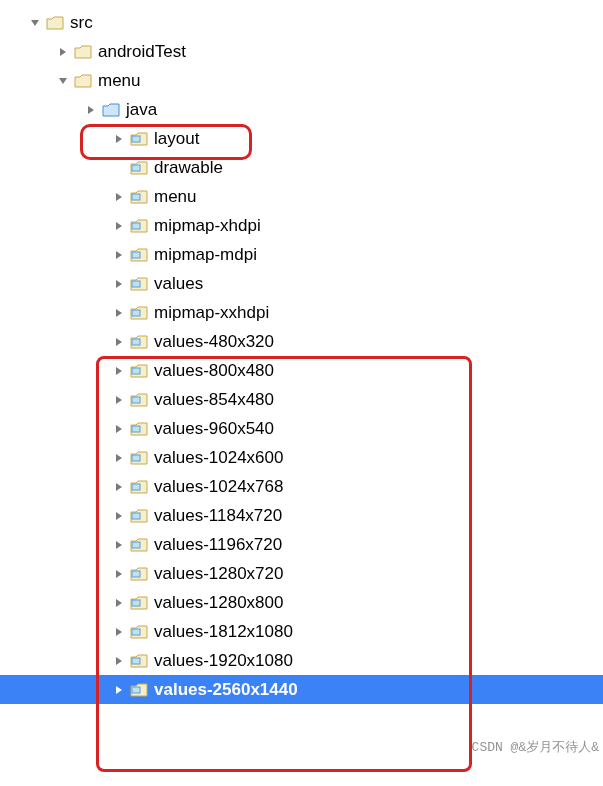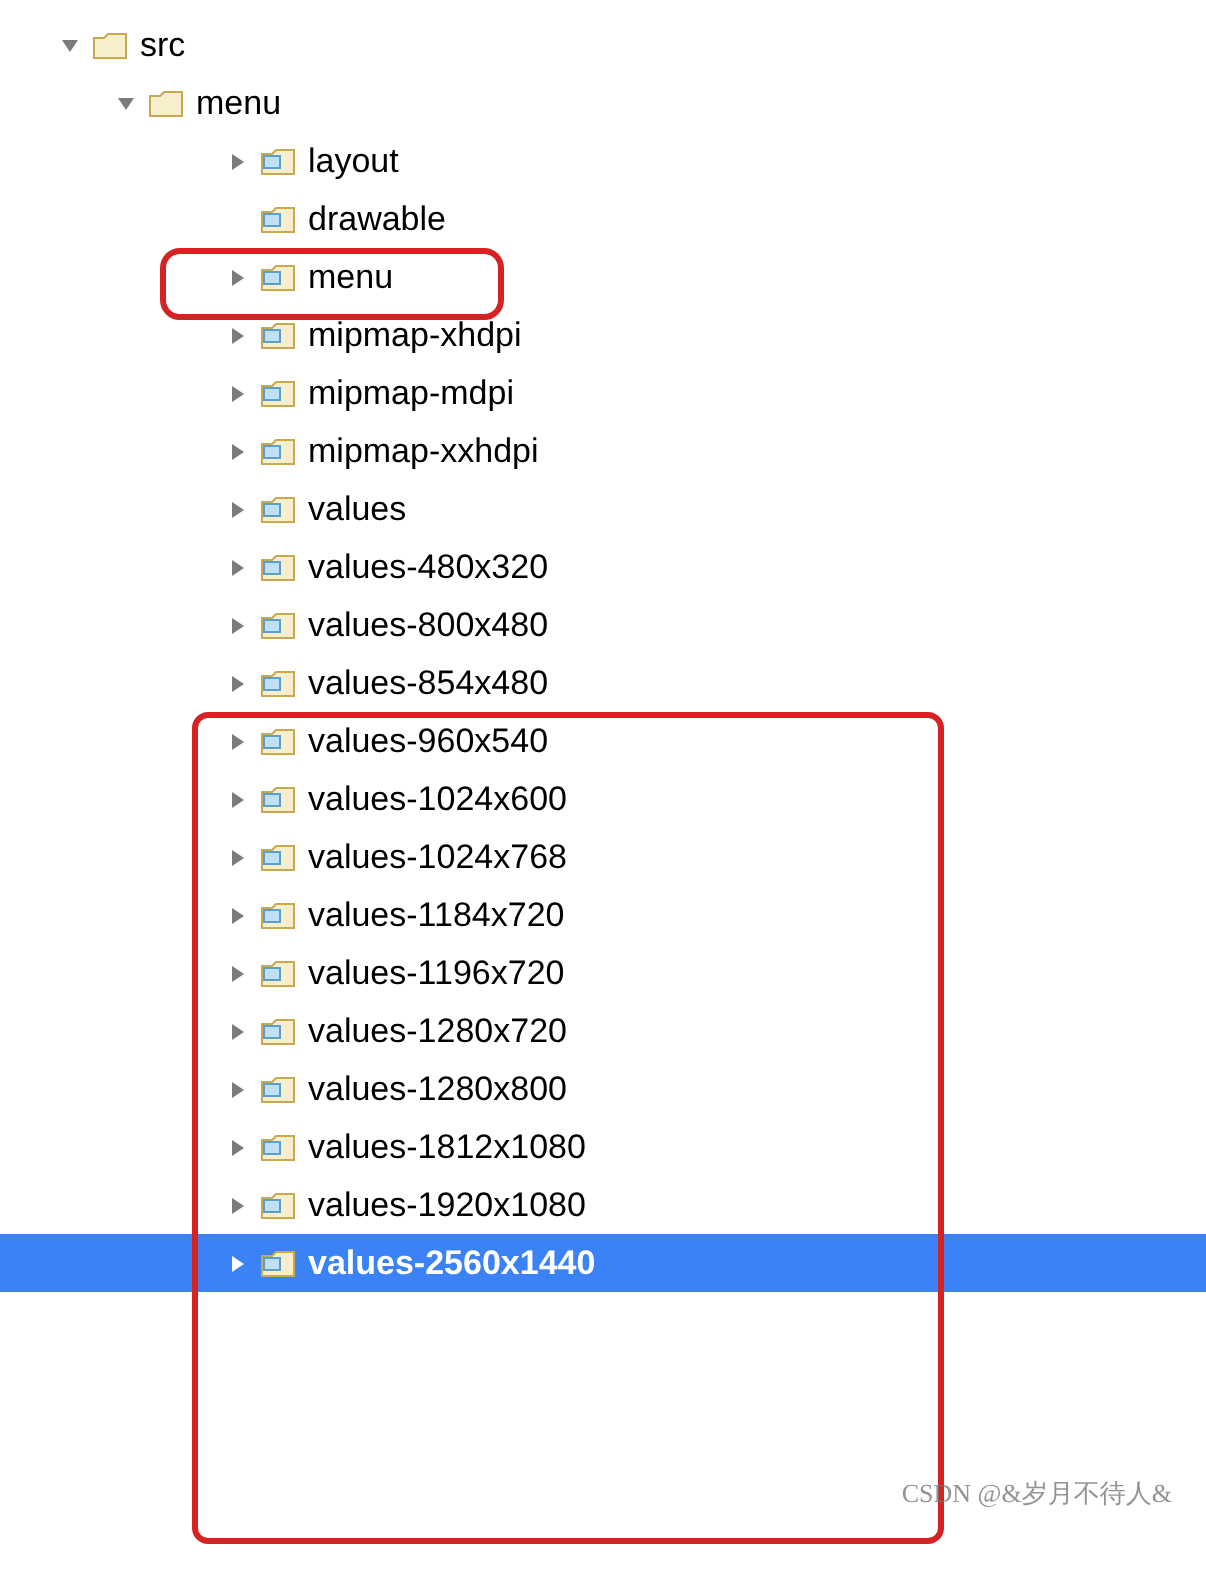--- a/index.html
+++ b/index.html
@@ -45,25 +45,25 @@
     width: 18px;
     height: 16px;
     display: inline-flex;
     align-items: center;
     justify-content: center;
     margin-right: 6px;
   }
   .label { }
   .watermark {
     position: absolute;
-    right: 17px;
+    right: 4px;
     bottom: 30px;
     font-size: 13px;
     color: rgba(120,120,120,0.8);
-    font-family: Liberation Serif, serif;
+    font-family: Liberation Mono, monospace;
   }
   .hl1 {
     position: absolute;
     left: 80px;
     top: 124px;
     width: 172px;
     height: 36px;
     border: 3px solid #d62222;
     border-radius: 10px;
     pointer-events: none;
@@ -94,31 +94,59 @@
         <svg width="18" height="14" viewBox="0 0 18 14">
           <path d="M1 3 L6 3 L8 1 L17 1 L17 13 L1 13 Z" fill="#f7eecb" stroke="#c8a951" stroke-width="1"></path>
         </svg>
       </span>
       <span class="label">src</span>
     </div>
     <div class="row">
       <span class="spacer" style="width: 56px;"></span>
       <span class="arrow">
         <svg viewBox="0 0 10 10">
+          <path d="M2 1 L8 5 L2 9 Z" fill="#7a7a7a"></path>
+        </svg>
+      </span>
+      <span class="icon">
+        <svg width="18" height="14" viewBox="0 0 18 14">
+          <path d="M1 3 L6 3 L8 1 L17 1 L17 13 L1 13 Z" fill="#f7eecb" stroke="#c8a951" stroke-width="1"></path>
+        </svg>
+      </span>
+      <span class="label">androidTest</span>
+    </div>
+    <div class="row">
+      <span class="spacer" style="width: 56px;"></span>
+      <span class="arrow">
+        <svg viewBox="0 0 10 10">
           <path d="M1 2 L9 2 L5 8 Z" fill="#7a7a7a"></path>
         </svg>
       </span>
       <span class="icon">
         <svg width="18" height="14" viewBox="0 0 18 14">
           <path d="M1 3 L6 3 L8 1 L17 1 L17 13 L1 13 Z" fill="#f7eecb" stroke="#c8a951" stroke-width="1"></path>
         </svg>
       </span>
       <span class="label">menu</span>
     </div>
     <div class="row">
+      <span class="spacer" style="width: 84px;"></span>
+      <span class="arrow">
+        <svg viewBox="0 0 10 10">
+          <path d="M2 1 L8 5 L2 9 Z" fill="#7a7a7a"></path>
+        </svg>
+      </span>
+      <span class="icon">
+        <svg width="18" height="14" viewBox="0 0 18 14">
+          <path d="M1 3 L6 3 L8 1 L17 1 L17 13 L1 13 Z" fill="#cfe6ff" stroke="#4a8bd6" stroke-width="1"></path>
+        </svg>
+      </span>
+      <span class="label">java</span>
+    </div>
+    <div class="row">
       <span class="spacer" style="width: 112px;"></span>
       <span class="arrow">
         <svg viewBox="0 0 10 10">
           <path d="M2 1 L8 5 L2 9 Z" fill="#7a7a7a"></path>
         </svg>
       </span>
       <span class="icon">
         <svg width="18" height="14" viewBox="0 0 18 14">
           <path d="M1 3 L6 3 L8 1 L17 1 L17 13 L1 13 Z" fill="#f7eecb" stroke="#c8a951" stroke-width="1"></path>
           <rect x="2" y="4" width="8" height="6" fill="#bfe0f5" stroke="#5aa0cf"></rect>
@@ -188,36 +216,36 @@
         <svg viewBox="0 0 10 10">
           <path d="M2 1 L8 5 L2 9 Z" fill="#7a7a7a"></path>
         </svg>
       </span>
       <span class="icon">
         <svg width="18" height="14" viewBox="0 0 18 14">
           <path d="M1 3 L6 3 L8 1 L17 1 L17 13 L1 13 Z" fill="#f7eecb" stroke="#c8a951" stroke-width="1"></path>
           <rect x="2" y="4" width="8" height="6" fill="#bfe0f5" stroke="#5aa0cf"></rect>
         </svg>
       </span>
+      <span class="label">values</span>
+    </div>
+    <div class="row">
+      <span class="spacer" style="width: 112px;"></span>
+      <span class="arrow">
+        <svg viewBox="0 0 10 10">
+          <path d="M2 1 L8 5 L2 9 Z" fill="#7a7a7a"></path>
+        </svg>
+      </span>
+      <span class="icon">
+        <svg width="18" height="14" viewBox="0 0 18 14">
+          <path d="M1 3 L6 3 L8 1 L17 1 L17 13 L1 13 Z" fill="#f7eecb" stroke="#c8a951" stroke-width="1"></path>
+          <rect x="2" y="4" width="8" height="6" fill="#bfe0f5" stroke="#5aa0cf"></rect>
+        </svg>
+      </span>
       <span class="label">mipmap-xxhdpi</span>
-    </div>
-    <div class="row">
-      <span class="spacer" style="width: 112px;"></span>
-      <span class="arrow">
-        <svg viewBox="0 0 10 10">
-          <path d="M2 1 L8 5 L2 9 Z" fill="#7a7a7a"></path>
-        </svg>
-      </span>
-      <span class="icon">
-        <svg width="18" height="14" viewBox="0 0 18 14">
-          <path d="M1 3 L6 3 L8 1 L17 1 L17 13 L1 13 Z" fill="#f7eecb" stroke="#c8a951" stroke-width="1"></path>
-          <rect x="2" y="4" width="8" height="6" fill="#bfe0f5" stroke="#5aa0cf"></rect>
-        </svg>
-      </span>
-      <span class="label">values</span>
     </div>
     <div class="row">
       <span class="spacer" style="width: 112px;"></span>
       <span class="arrow">
         <svg viewBox="0 0 10 10">
           <path d="M2 1 L8 5 L2 9 Z" fill="#7a7a7a"></path>
         </svg>
       </span>
       <span class="icon">
         <svg width="18" height="14" viewBox="0 0 18 14">

